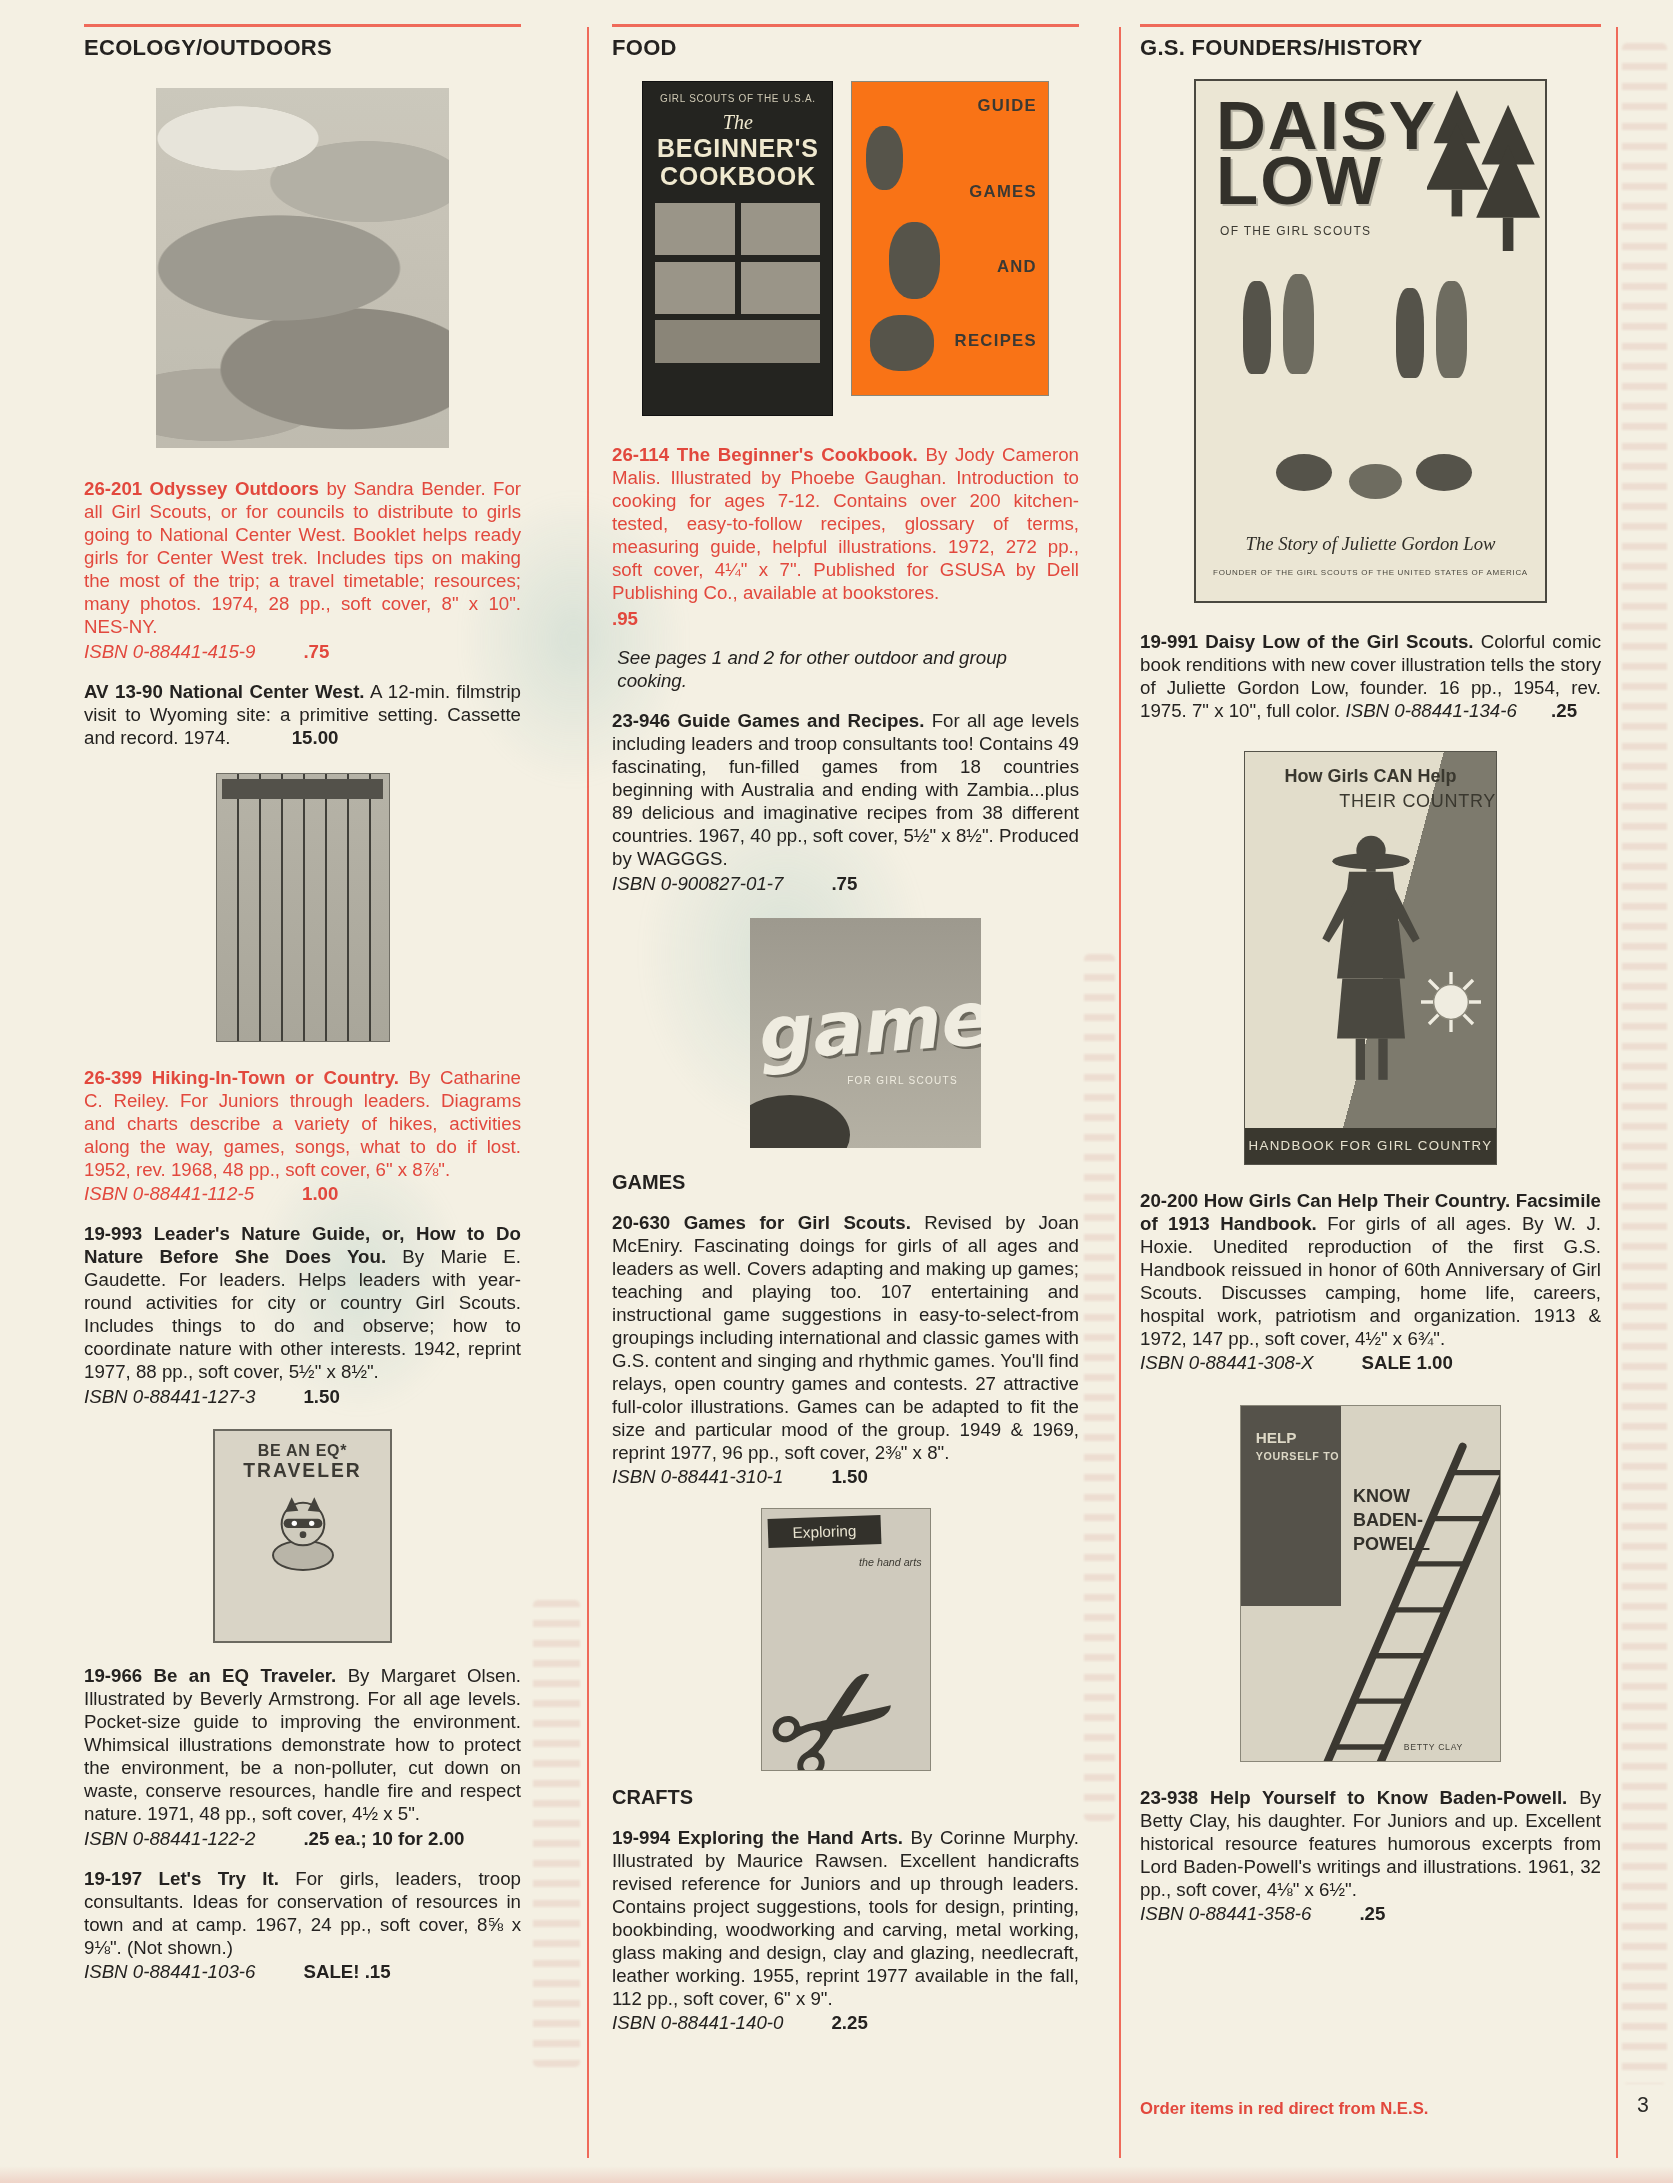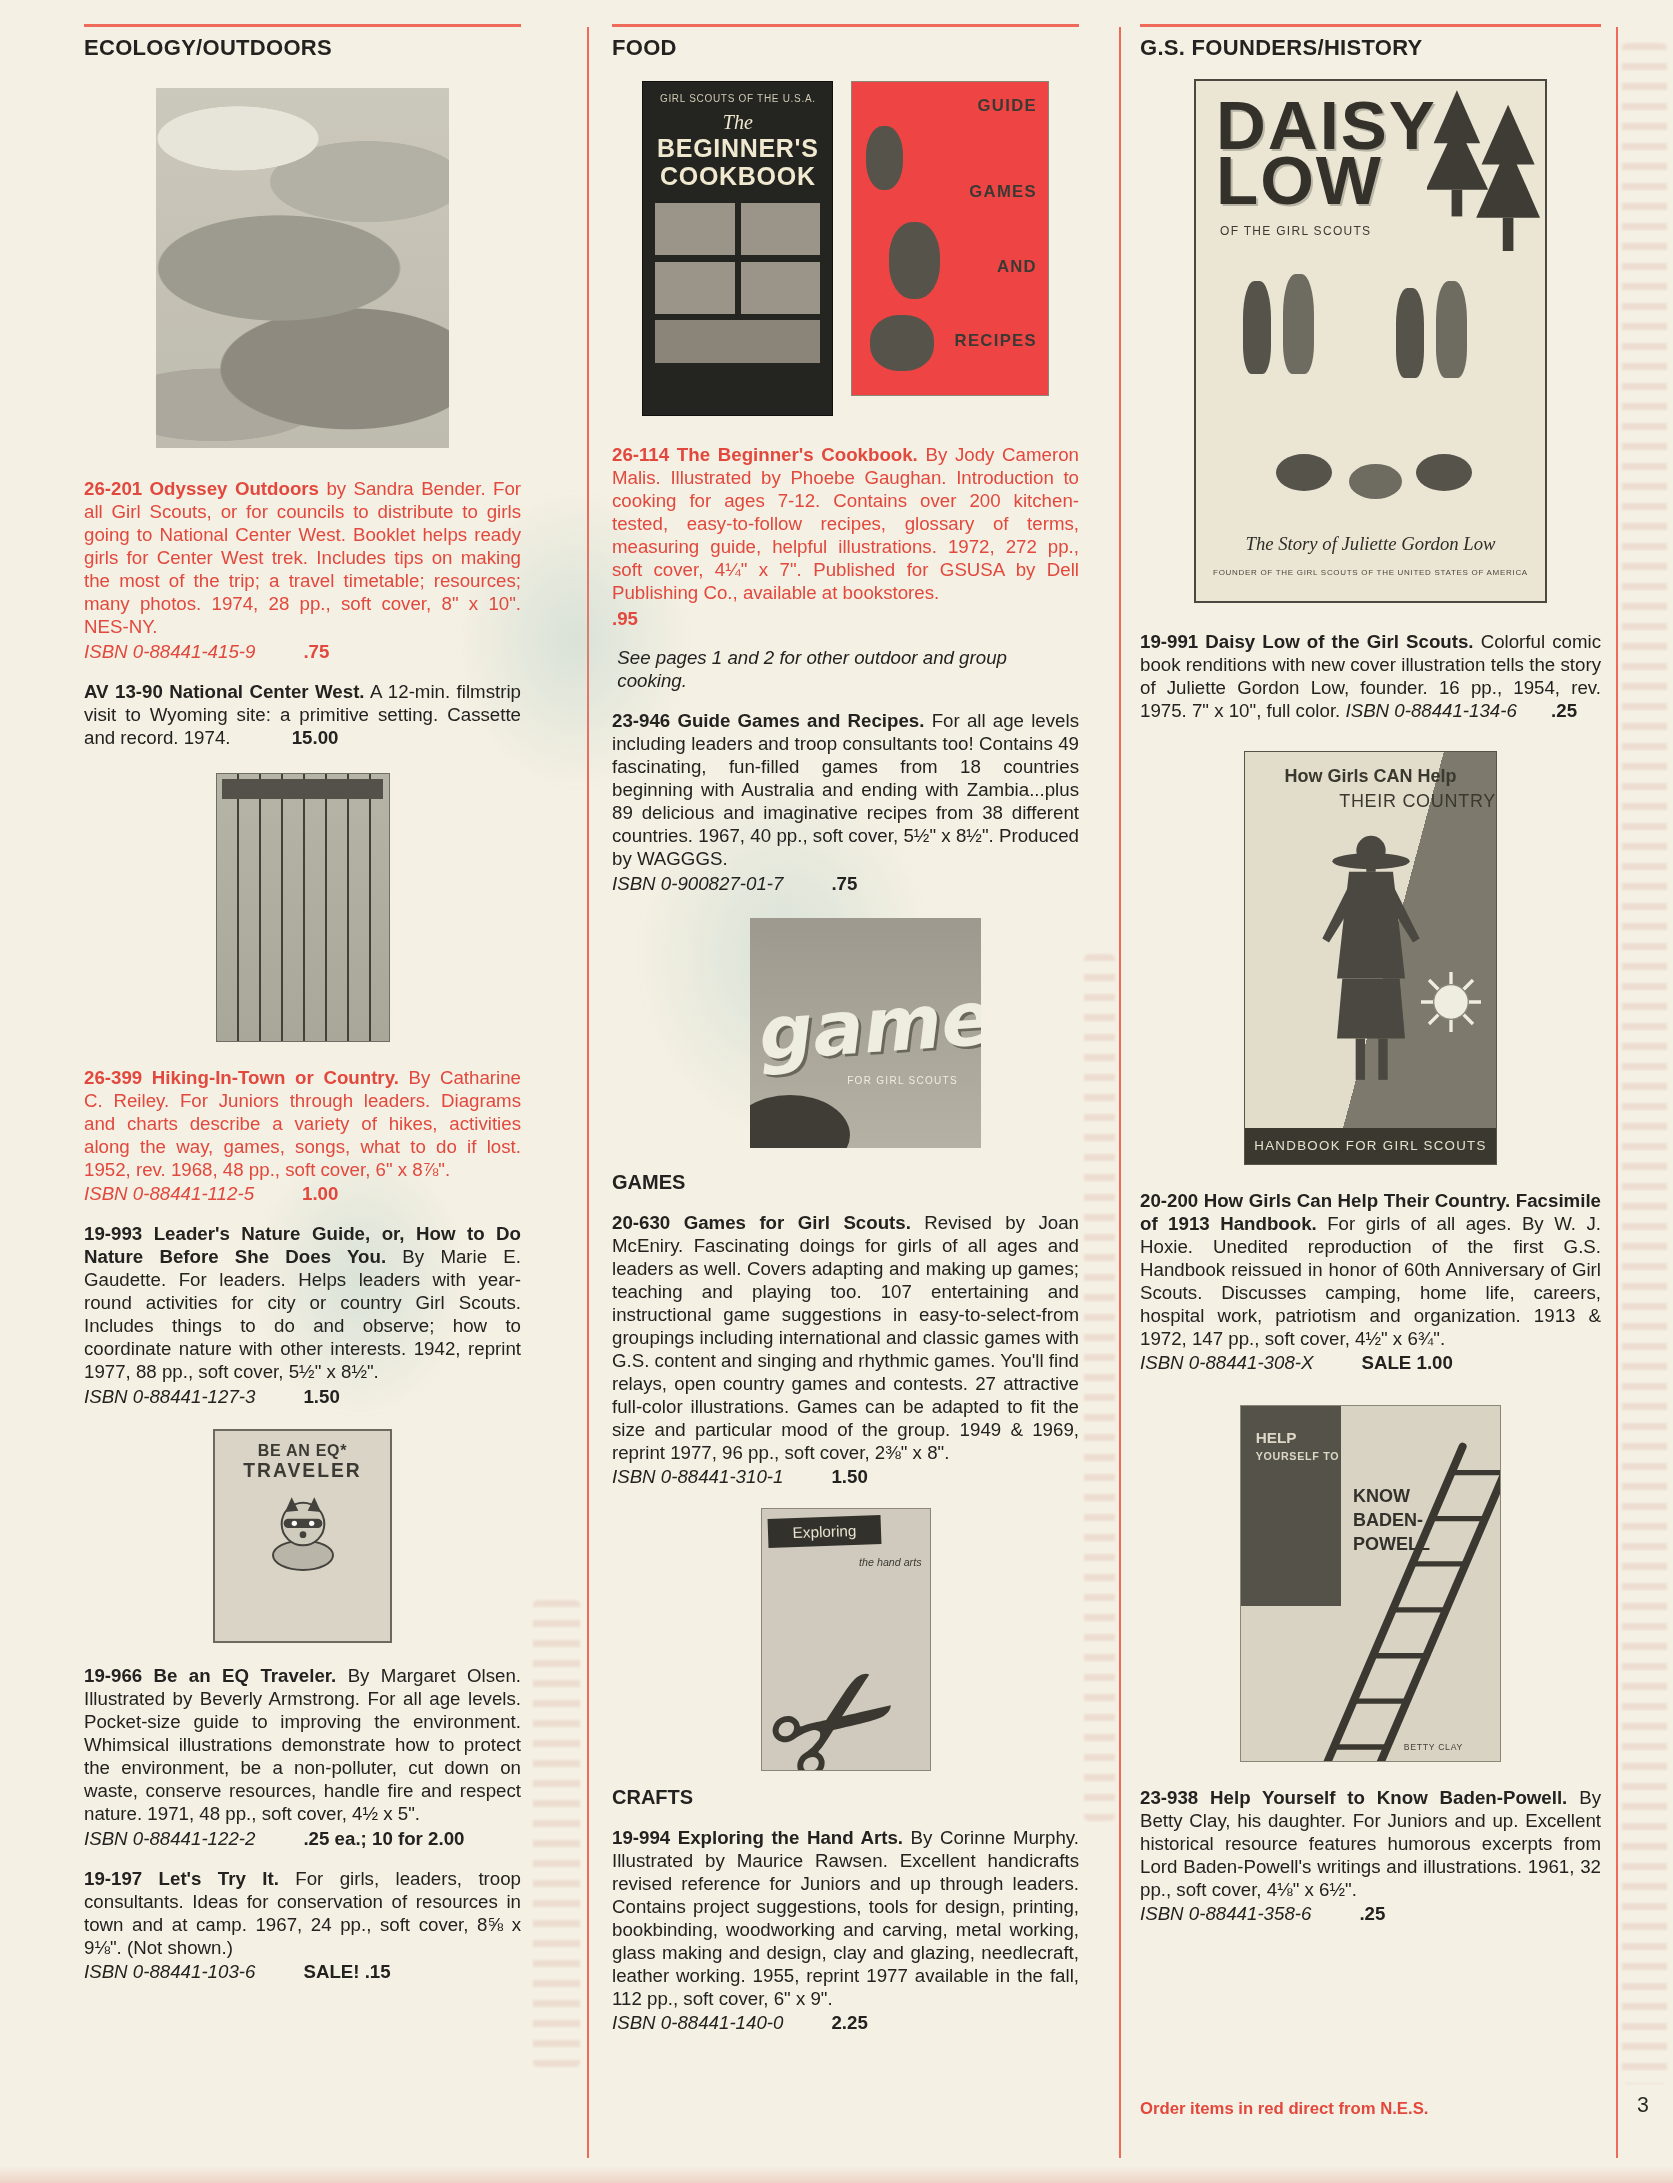--- a/index.html
+++ b/index.html
@@ -64,21 +64,21 @@
   .eq svg{display:block;margin:10.7px auto 0 auto;}
 
   .cookbook{width:189px;height:333px;background:#242420;border:1.3px solid #111;color:#e8e2cc;}
   .cb-top{font-size:10px;letter-spacing:0.7px;text-align:center;margin-top:10.7px;color:#cfc9b4;}
   .cb-t1{font-family:"Liberation Serif","DejaVu Serif",serif;font-style:italic;font-size:20px;text-align:center;margin-top:6.7px;color:#f0e9cf;}
   .cb-t2,.cb-t3{font-weight:bold;font-size:25px;text-align:center;letter-spacing:0.7px;color:#f0e9cf;line-height:28px;}
   .cb-photos{display:grid;grid-template-columns:1fr 1fr;gap:6.7px;margin:13.3px 12px 0 12px;}
   .cb-photos div{height:52px;background:#9a9588;}
   .cb-wide{margin:6.7px 12px 0 12px;height:43px;background:#8a8578;}
 
-  .ggames{width:196px;height:313px;background:#ef4444;border:0.7px solid #8a8779;}
+  .ggames{width:196px;height:313px;background:#f97316;border:0.7px solid #8a8779;}
   .gg-word{position:absolute;right:10.7px;font-weight:bold;font-size:16.7px;letter-spacing:1.3px;color:#3b3933;}
   .gg-blob{position:absolute;background:#56544a;border-radius:45%;}
 
   .gamescvr{width:231px;height:230px;background:linear-gradient(#9d998e,#b5b1a4);}
   .games-word{position:absolute;top:64px;left:9.3px;right:0;text-align:center;font-weight:bold;font-style:italic;
               font-size:75px;color:#efece0;transform:rotate(-4deg);text-shadow:2.7px 2.7px 0 #6a675c;
               font-family:"DejaVu Sans",sans-serif;}
   .games-sub{position:absolute;top:157px;right:23px;font-size:10px;letter-spacing:1.3px;color:#efece0;}
   .games-blob{position:absolute;left:-20px;bottom:-27px;width:120px;height:80px;background:#3f3d36;border-radius:50%;}
 
@@ -343,21 +343,21 @@
         </svg>
         <svg class="hg-seal" width="60" height="60" viewBox="0 0 90 90">
           <g stroke="#efece0" stroke-width="5">
             <line x1="45" y1="0" x2="45" y2="90"></line>
             <line x1="0" y1="45" x2="90" y2="45"></line>
             <line x1="12" y1="12" x2="78" y2="78"></line>
             <line x1="78" y1="12" x2="12" y2="78"></line>
           </g>
           <circle cx="45" cy="45" r="26" fill="#efece0" stroke="#8a8779" stroke-width="2"></circle>
         </svg>
-        <div class="hg-banner">HANDBOOK FOR GIRL SCOUTS</div>
+        <div class="hg-banner">HANDBOOK FOR GIRL COUNTRY</div>
       </div>
     </figure>
 
     <div class="item">
       <p class="body"><b>20-200 How Girls Can Help Their Country. Facsimile of 1913 Handbook.</b> <span>For girls of all ages. By W. J. Hoxie. Unedited reproduction of the first G.S. Handbook reissued in honor of 60th Anniversary of Girl Scouts. Discusses camping, home life, careers, hospital work, patriotism and organization. 1913 &amp; 1972, 147 pp., soft cover, 4½" x 6¾".</span></p>
       <p class="isbnline"><i>ISBN 0-88441-308-X</i><b class="price">SALE 1.00</b></p>
     </div>
 
     <figure class="fig" style="margin:31px 0 24px 0">
       <div class="cover baden">

